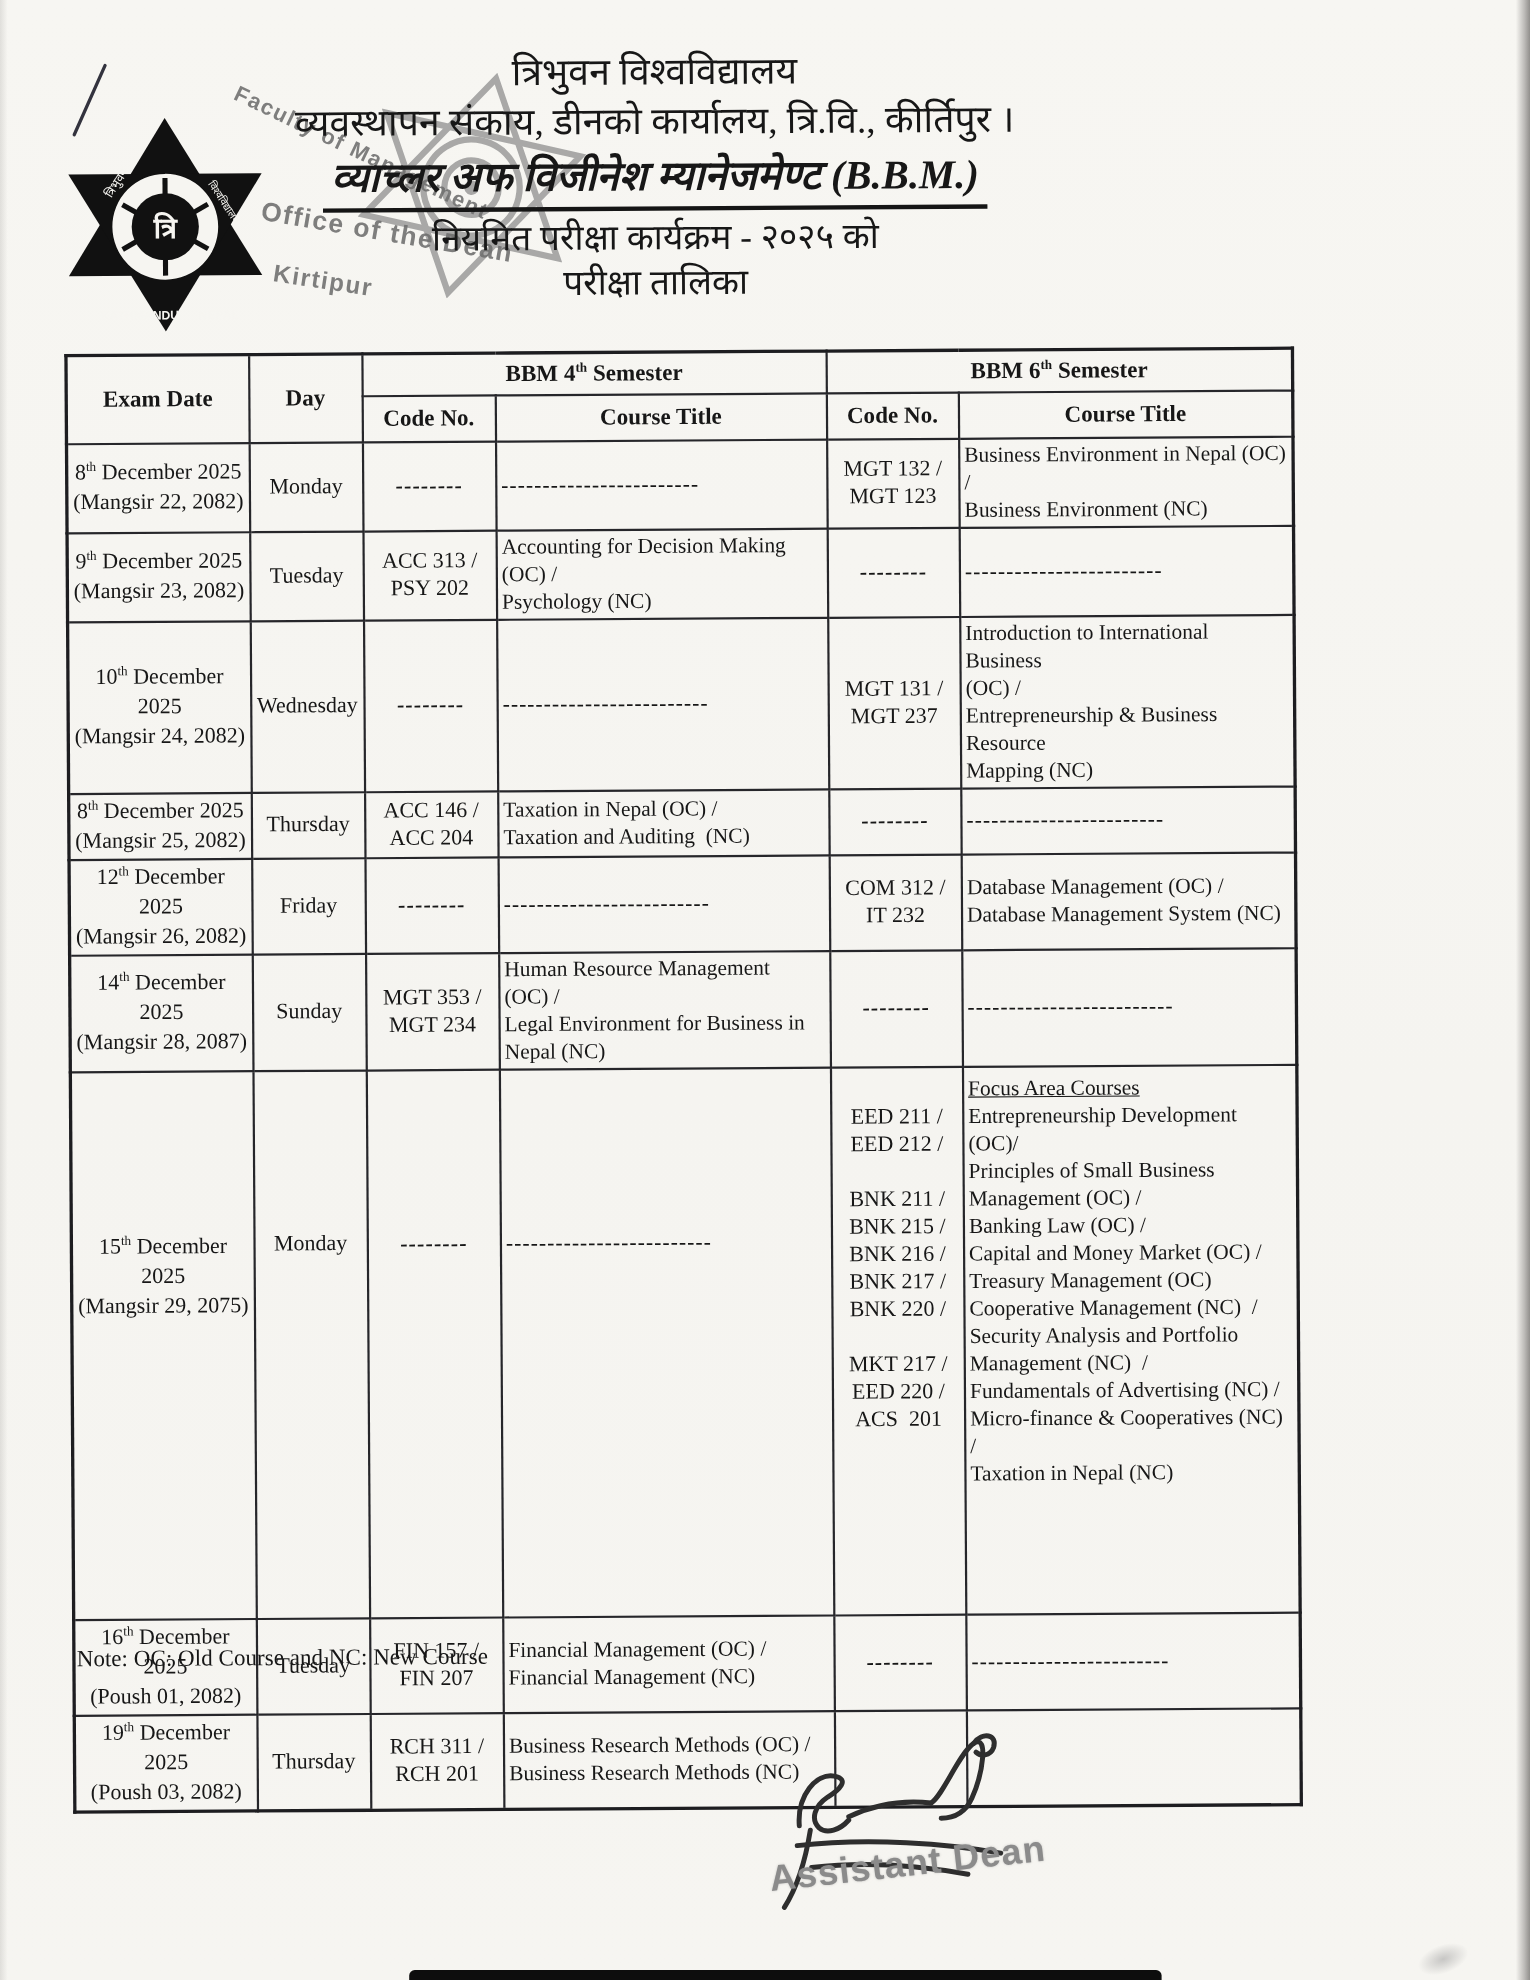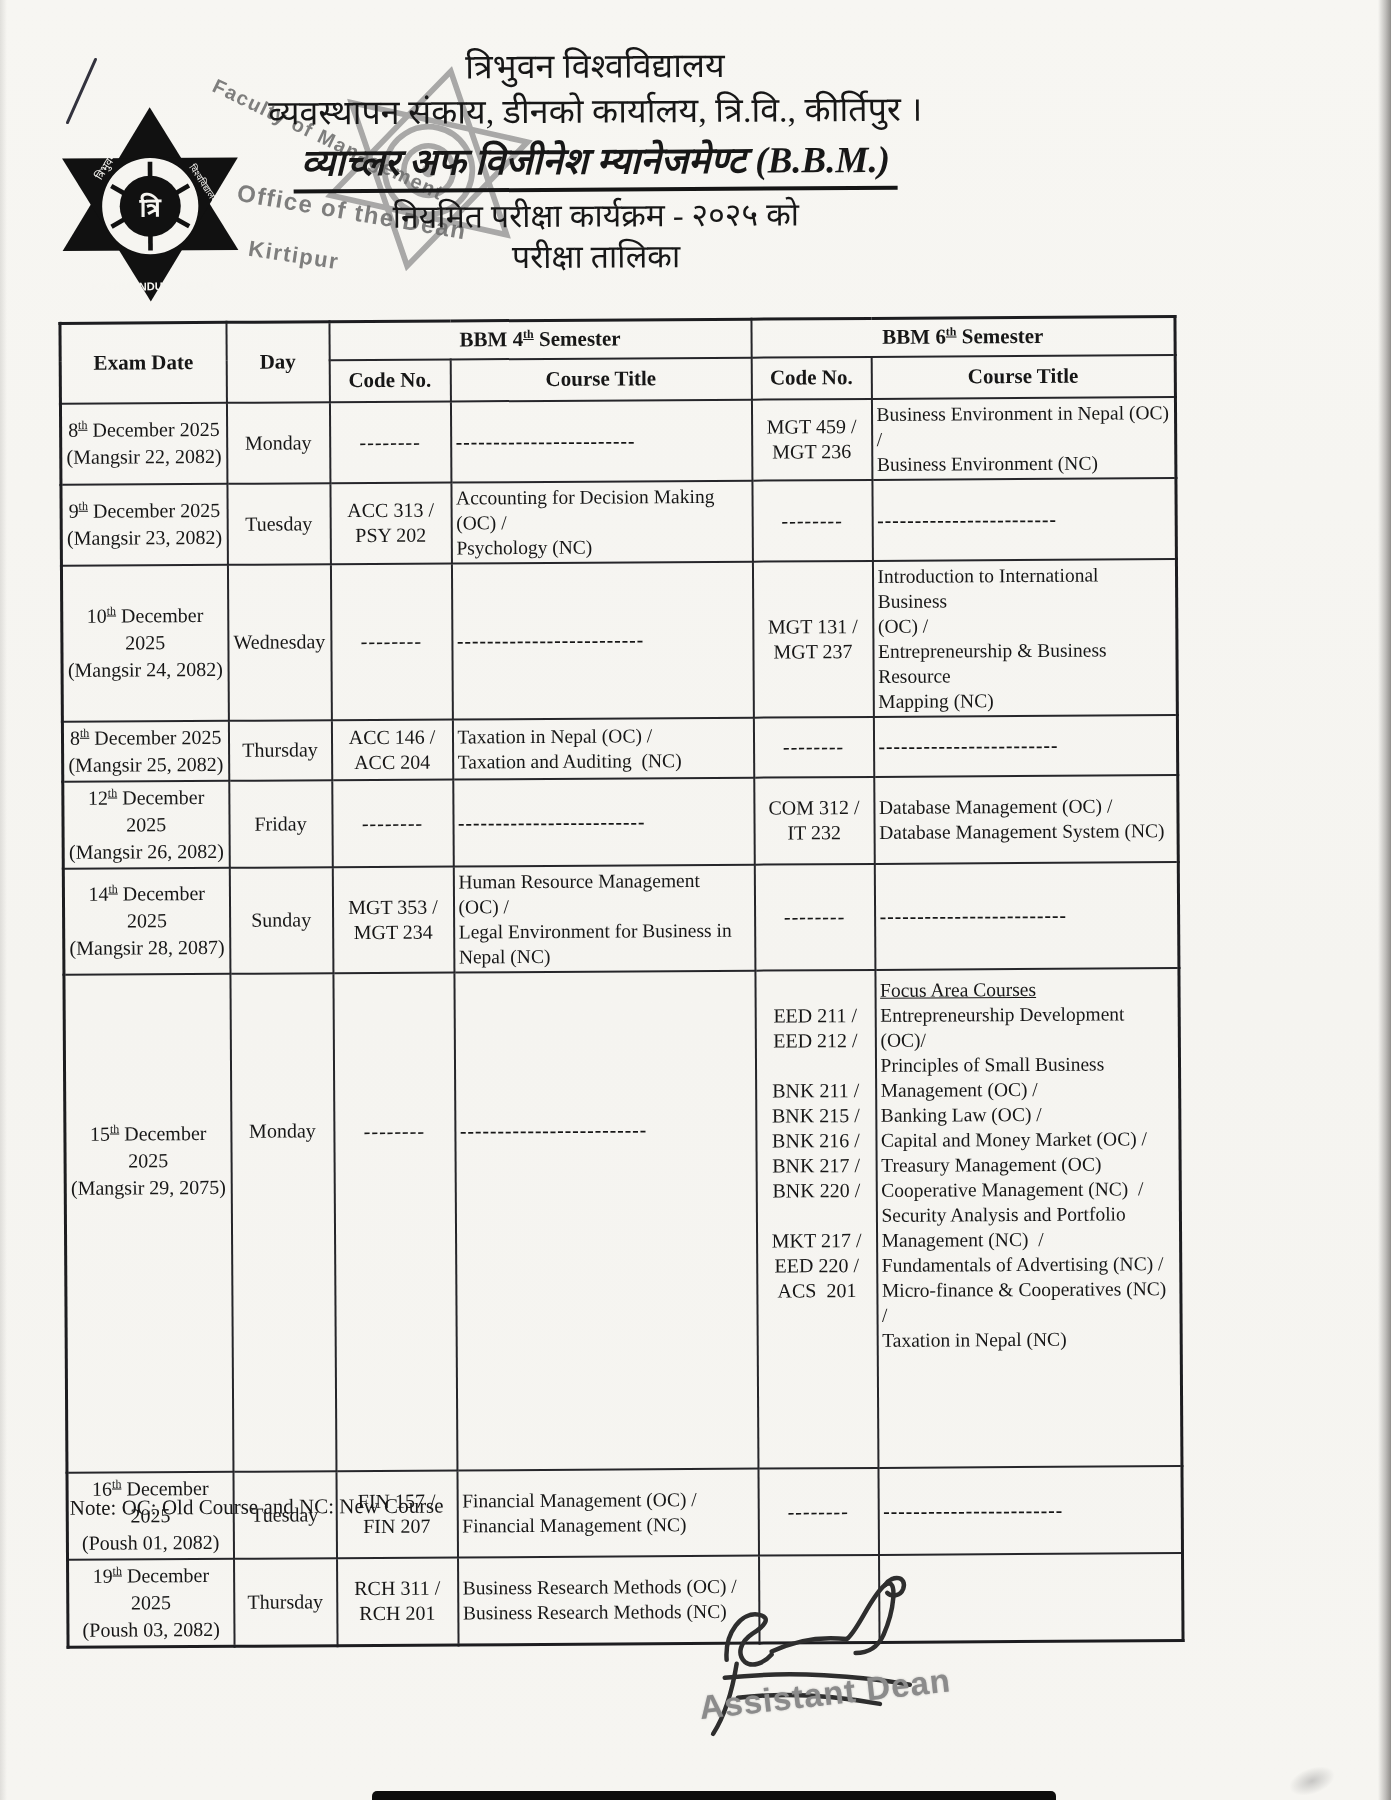--- a/index.html
+++ b/index.html
@@ -30,21 +30,21 @@
   .st3{left:252px;top:240px;font-size:22px;transform:rotate(9deg);}
 
   
   table.sched{position:absolute;left:62px;top:318px;width:1115px;border-collapse:collapse;table-layout:fixed;
               background:transparent;}
   table.sched th,table.sched td{border:2px solid #26262a;padding:2px 4px;overflow:hidden;}
   table.sched{border:3px solid #1d1d20;}
   thead th{font-weight:bold;font-size:21px;text-align:center;}
   .thr1{height:38px;}
   .thr2{height:42px;}
-  sup{font-size:12px;line-height:0;vertical-align:super;text-decoration:underline;}
+  sup{font-size:12px;line-height:0;vertical-align:super;}
   .cd{text-align:center;font-size:20px;}
   .cd .dline{line-height:27px;}
   .cday{text-align:center;font-size:20px;}
   .cc{text-align:center;font-size:20px;}
   .ct{text-align:left;font-size:19.5px;padding-left:9px;padding-right:4px;}
   .ln{line-height:25px;white-space:pre-wrap;}
   .dash{font-weight:bold;letter-spacing:1px;}
   .u{text-decoration:underline;}
   tr.tall .cd,tr.tall .cday,tr.tall .cc4,tr.tall .ct4{vertical-align:top;padding-top:145px;}
   tr.tall .cc6,tr.tall .ct6{vertical-align:top;padding-top:7px;}
@@ -152,22 +152,22 @@
               <div class="dline">(Mangsir 22, 2082)</div>
             </td>
             <td class="cday">Monday</td>
             <td class="cc cc4">
               <div class="ln dash">--------</div>
             </td>
             <td class="ct ct4">
               <div class="ln dash">------------------------</div>
             </td>
             <td class="cc cc6">
-              <div class="ln">MGT 459 /</div>
-              <div class="ln">MGT 236</div>
+              <div class="ln">MGT 132 /</div>
+              <div class="ln">MGT 123</div>
             </td>
             <td class="ct ct6">
               <div class="ln">Business Environment in Nepal (OC) /</div>
               <div class="ln">Business Environment (NC)</div>
             </td>
           </tr>
           <tr style="height: 80px;">
             <td class="cd">
               <div class="dline"><span>9</span><sup>th</sup><span> December 2025</span></div>
               <div class="dline">(Mangsir 23, 2082)</div>

